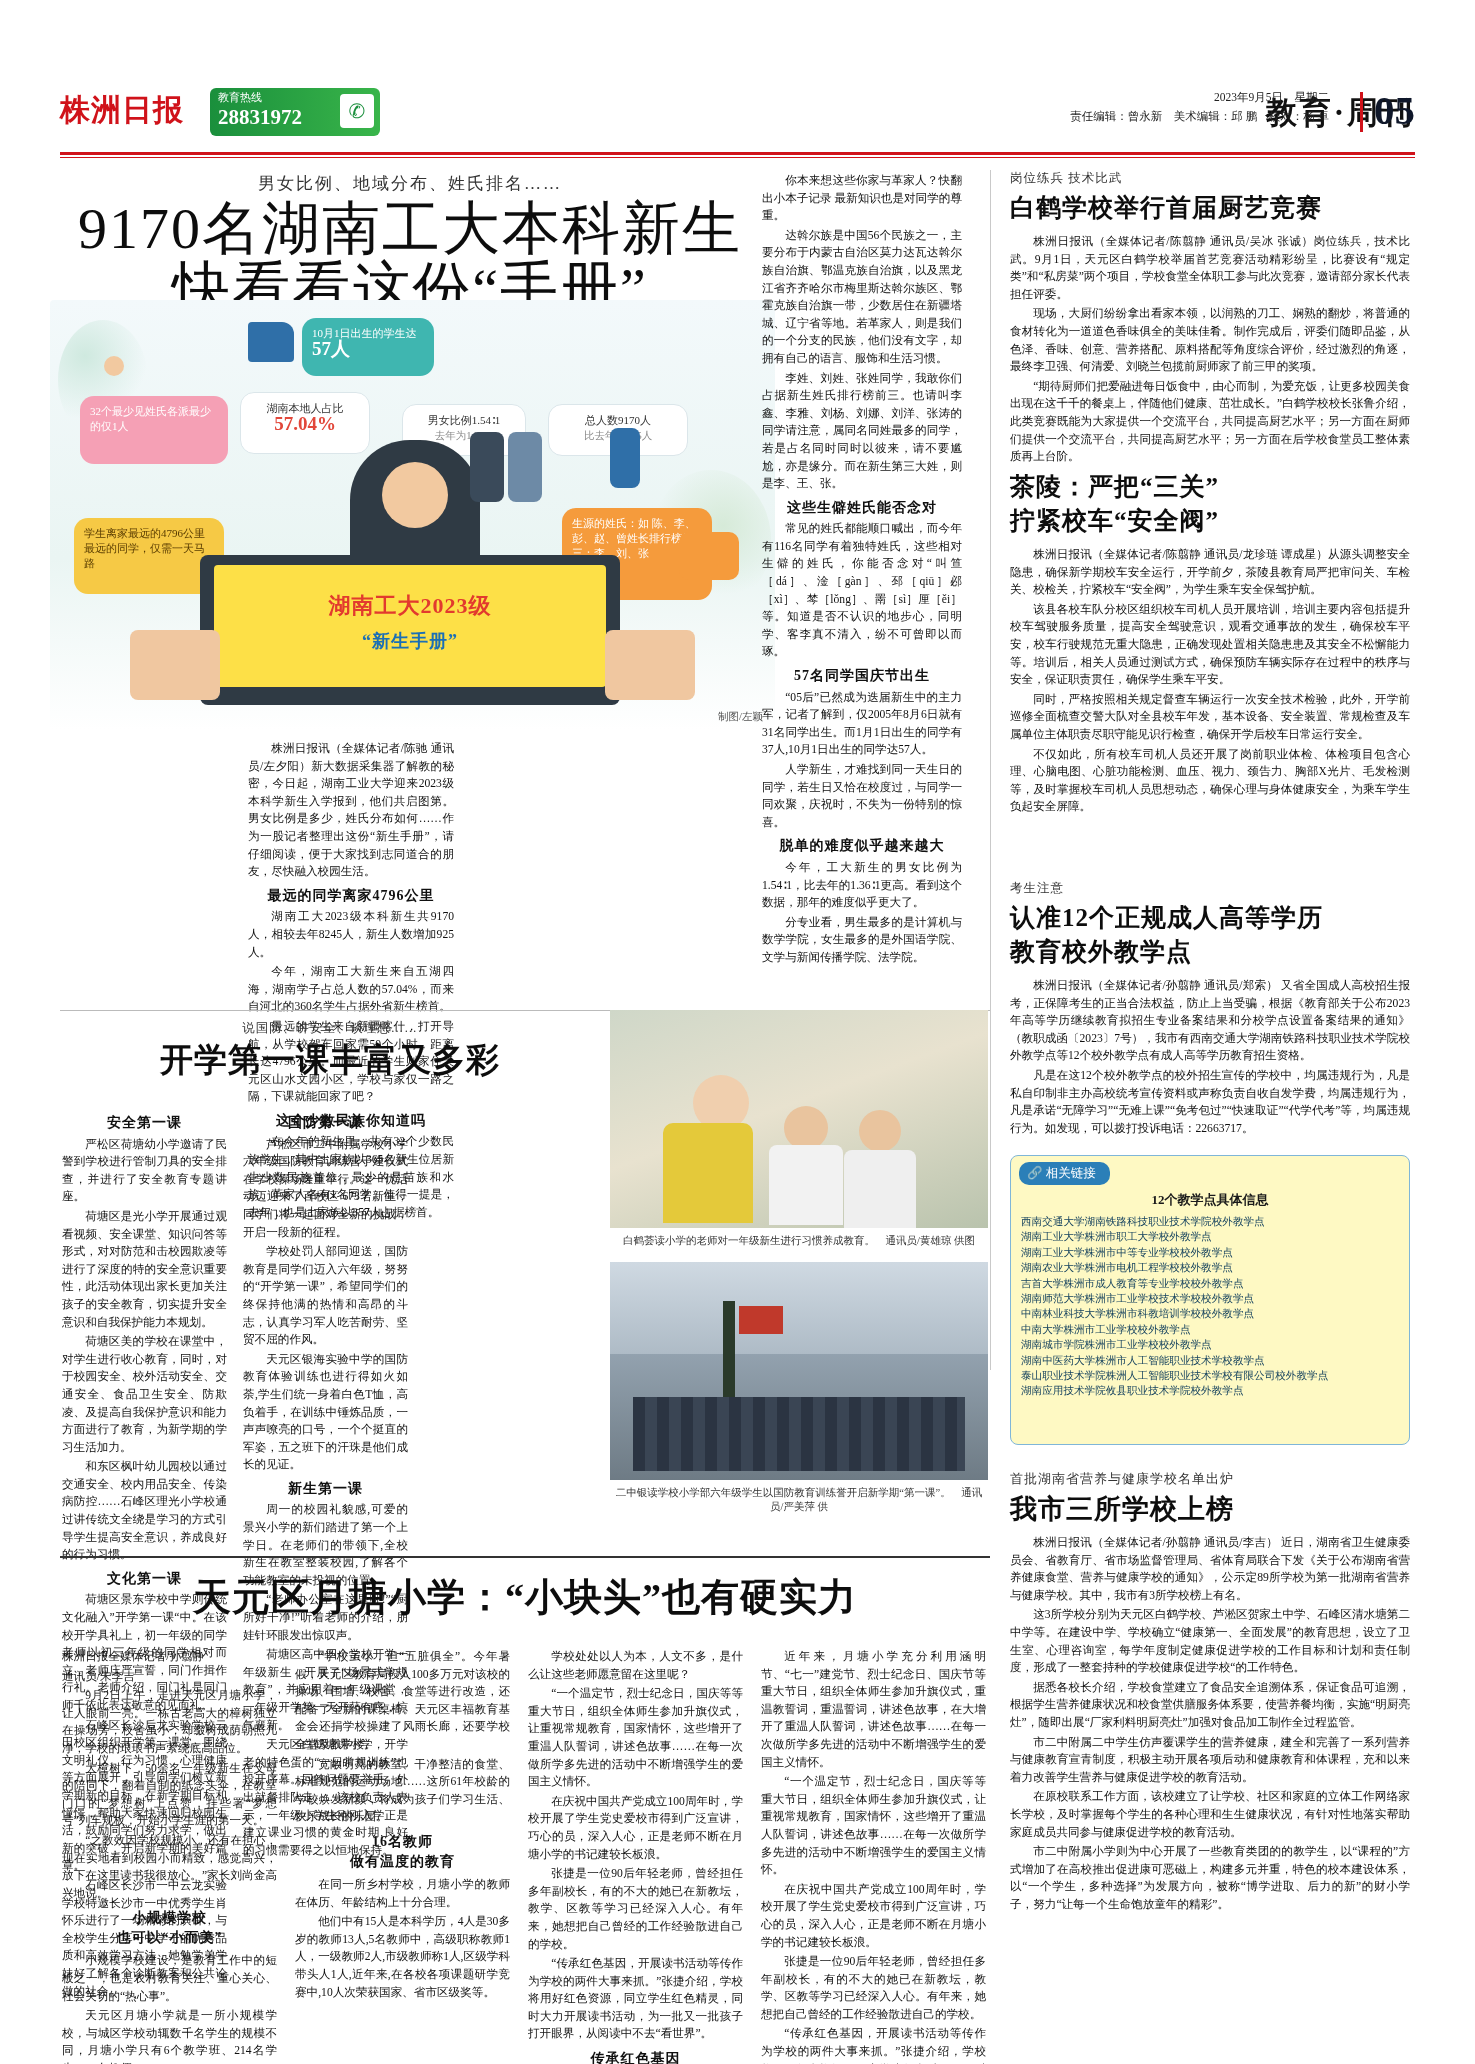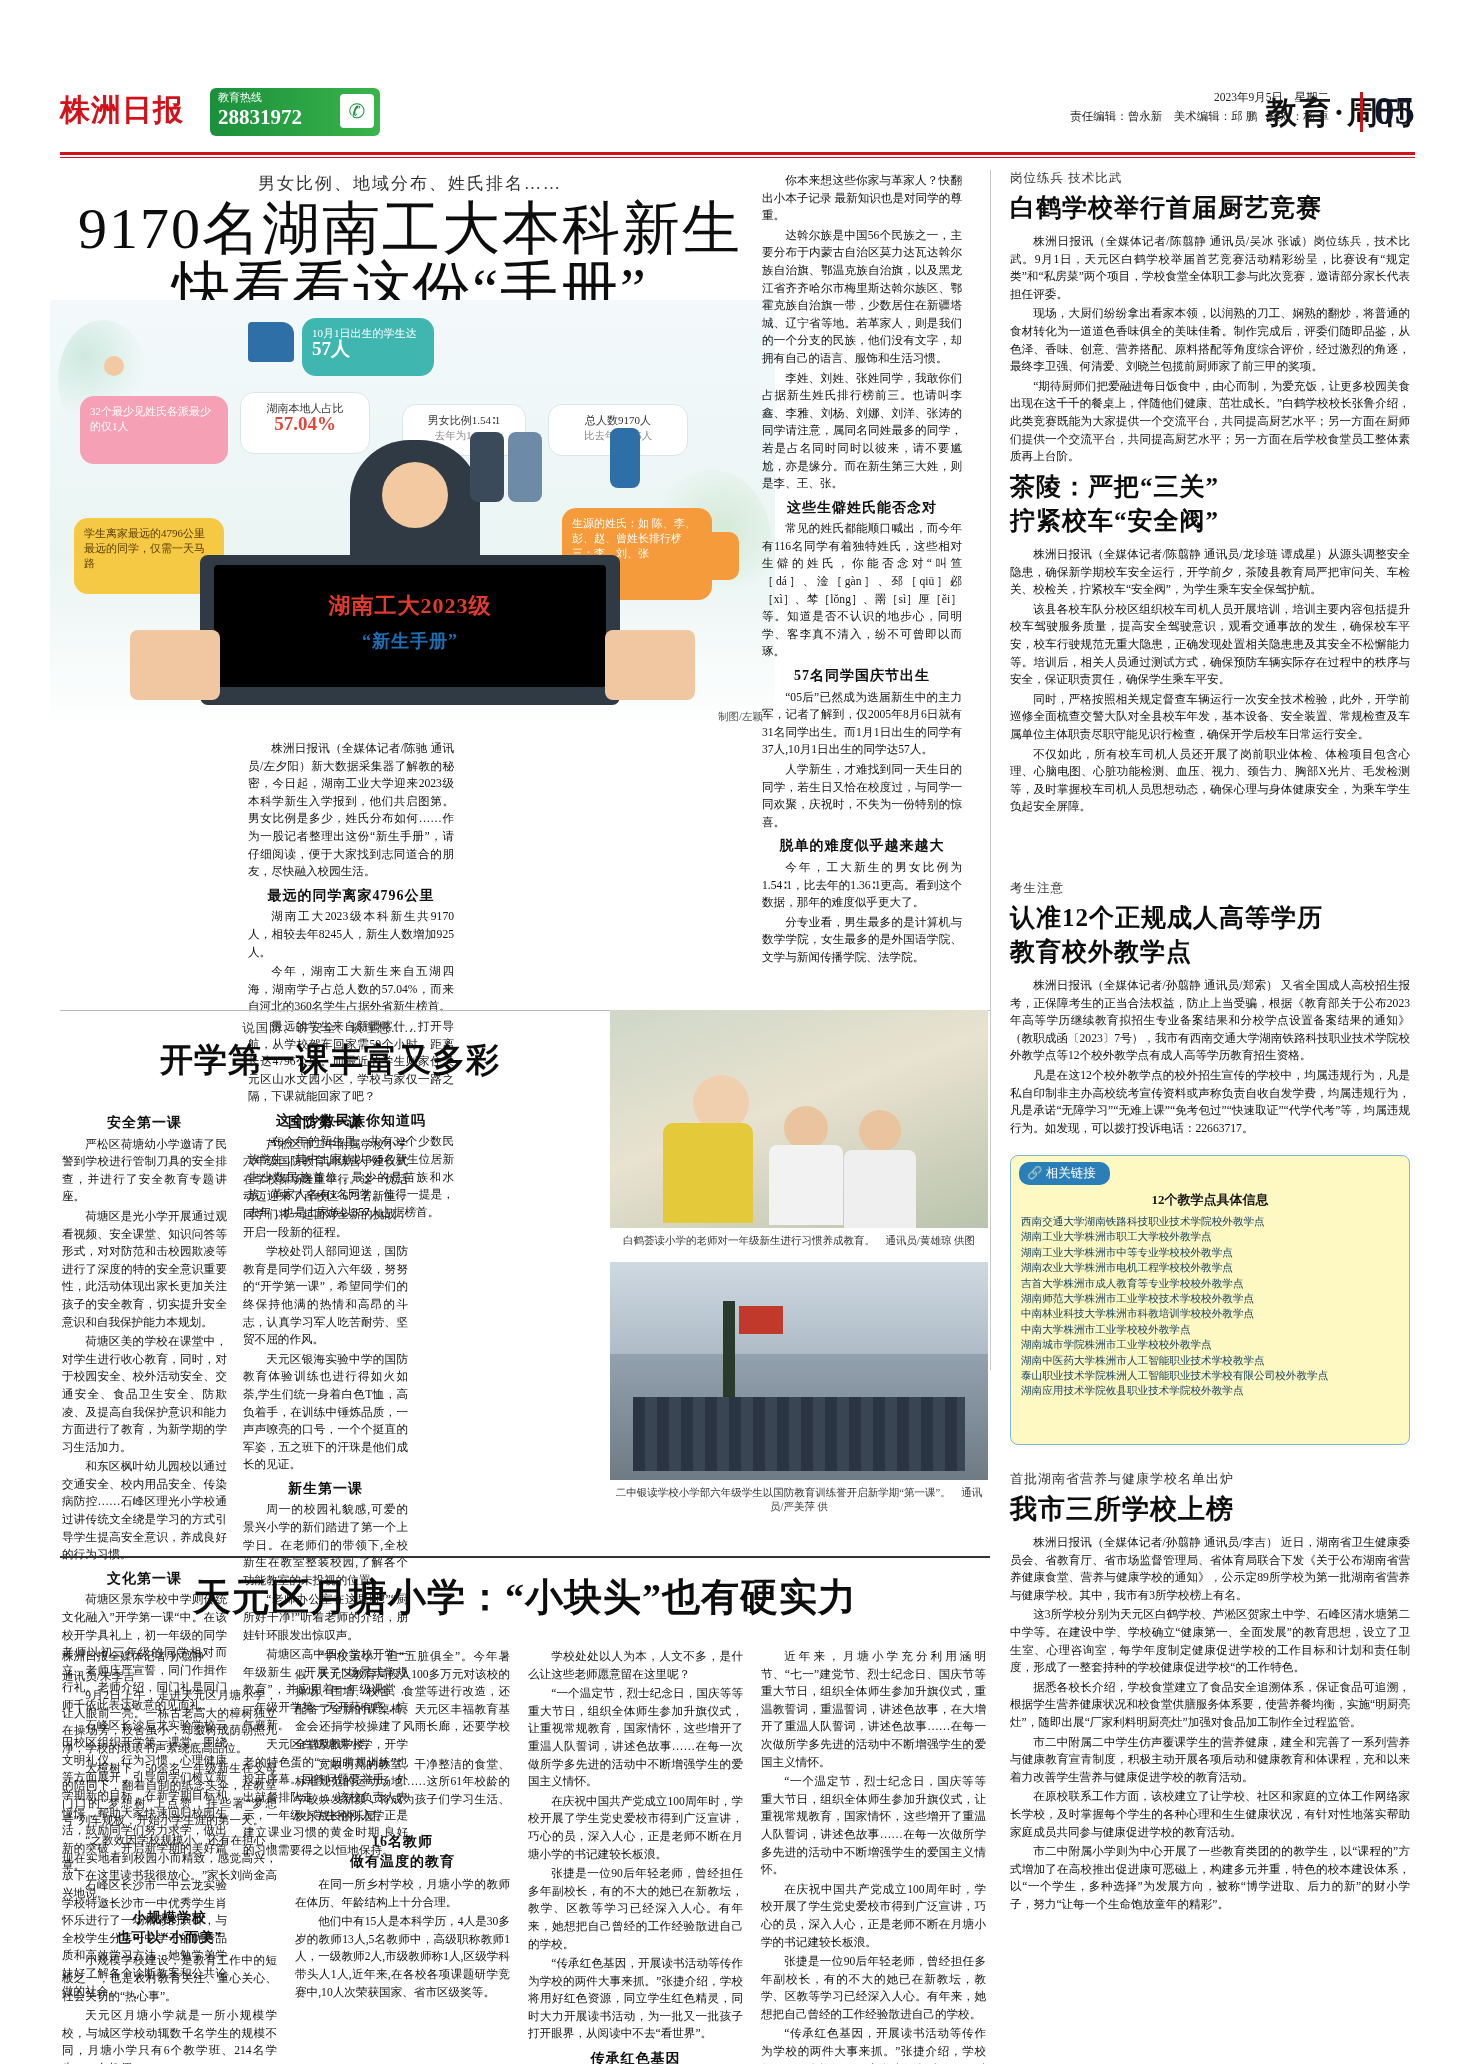--- a/index.html
+++ b/index.html
@@ -40,21 +40,21 @@
         background:linear-gradient(180deg,#f3f9fb 0%,#eaf5f3 60%,#ffffff 100%);
         border-radius:4px;overflow:hidden;}
   .bubble{position:absolute;border-radius:14px;padding:8px 10px;box-sizing:border-box;font-size:11px;line-height:15px;color:#fff;}
   .b-pink{background:#f5a0b5;}
   .b-teal{background:#3fb6b0;}
   .b-orange{background:#f59b3c;}
   .b-yellow{background:#f6c945;color:#5a3d00;}
   .b-white{background:#ffffff;color:#333;border:1px solid #dbe6ea;}
   .b-num{font-size:19px;font-weight:bold;display:block;}
   .laptop{position:absolute;left:150px;top:255px;width:420px;height:150px;background:#2f3a44;border-radius:8px;}
-  .laptop .screen{position:absolute;left:14px;top:10px;right:14px;bottom:18px;background:#000000;border-radius:4px;}
+  .laptop .screen{position:absolute;left:14px;top:10px;right:14px;bottom:18px;background:#fde047;border-radius:4px;}
   .laptop .screen .t1{text-align:center;font-size:22px;font-weight:bold;color:#e23a2e;margin-top:26px;letter-spacing:1px;}
   .laptop .screen .t2{text-align:center;font-size:18px;font-weight:bold;color:#1b6fb5;margin-top:8px;letter-spacing:1px;}
   .person{position:absolute;}
   .head{border-radius:50%;background:#f2c9a0;}
   .credit{position:absolute;right:12px;bottom:6px;font-size:10.5px;color:#555;}
 
   
   .bodytext{font-size:11.6px;line-height:17.6px;text-align:justify;color:#111;font-family:"Liberation Serif",serif;}
   .bodytext p{margin:0 0 2px 0;text-indent:2em;}
   .sub-h{font-size:14px;font-weight:bold;text-align:center;margin:6px 0 4px;letter-spacing:1px;}

